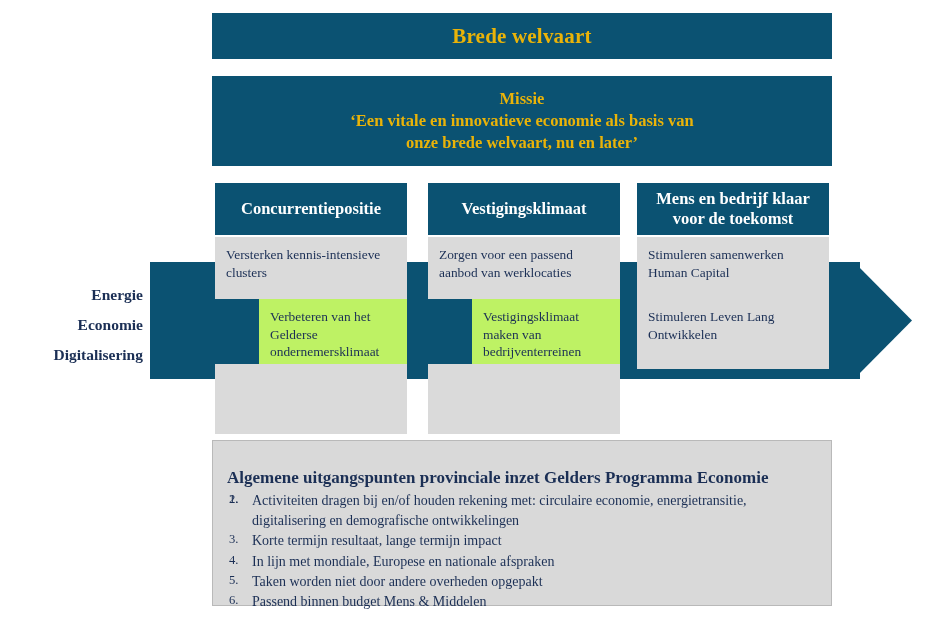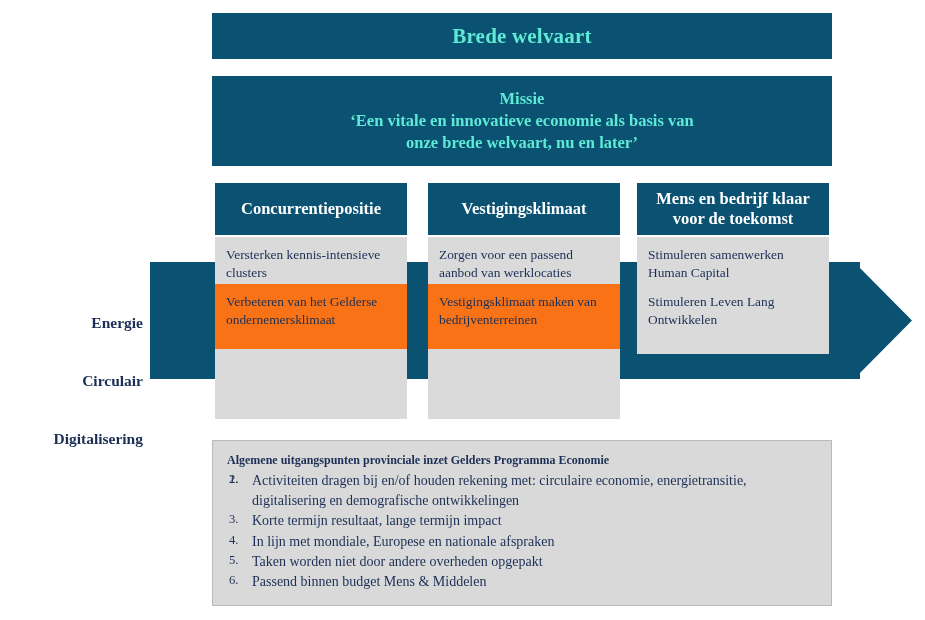--- a/index.html
+++ b/index.html
@@ -18,21 +18,21 @@
     position: absolute;
     left: 0; top: 0;
     width: 925px;
     height: 620px;
   }
 
   
   .banner {
     position: absolute;
     background: #0b5272;
-    color: #5eead4;
+    color: #eab308;
     display: flex;
     flex-direction: column;
     align-items: center;
     justify-content: center;
     text-align: center;
   }
   #title-banner {
     left: 212px; top: 13px; width: 620px; height: 46px;
     font-size: 21px; font-weight: bold;
     letter-spacing: 0.2px;
@@ -63,21 +63,21 @@
   
   #axis-labels {
     position: absolute;
     left: 0px; top: 280px; width: 143px;
     text-align: right;
     color: #1b2f55;
     font-size: 15.5px;
     font-weight: bold;
     line-height: 1.95;
   }
-  #axis-labels div { white-space: nowrap; margin-top: 28px; }
+  #axis-labels div { white-space: nowrap; }
 
   
   .column {
     position: absolute;
     top: 183px;
     width: 192px;
   }
   #col-0 { left: 215px; }
   #col-1 { left: 428px; }
   #col-2 { left: 637px; font-family: Liberation Serif, serif; }
@@ -100,39 +100,40 @@
     margin-top: 2px;
   }
   .cell {
     box-sizing: border-box;
     padding: 9px 11px 8px 11px;
     color: #1b2f55;
     font-size: 13.4px;
     line-height: 1.32;
   }
   .cell.shade-dark  { background: #dadada; }
-  .cell.shade-light { background: #f97316; }
-  .cell.r0 { height: 47px; }
+  .cell.shade-light { background: #bef264; margin-left: 44px; }
+  .cell.r0 { height: 62px; }
   .cell.r1 { height: 65px; }
   .cell.r2 { height: 70px; }
 
   
   #principles {
     position: absolute;
     left: 212px; top: 440px; width: 620px; height: 166px;
     background: #d9d9d9;
     border: 1px solid #b9b9b9;
     box-sizing: border-box;
     padding: 12px 14px 10px 14px;
     color: #1b2f55;
   }
   #principles-title {
-    font-size: 12px;
+    font-size: 17px;
     font-weight: bold;
     margin-bottom: 3px;
+    margin-top: 15px;
   }
   #principles-list {
     list-style: none;
     margin: 0;
     padding: 0;
     font-size: 14px;
     line-height: 1.42;
   }
   #principles-list li {
     position: relative;
@@ -165,21 +166,21 @@
 
   <div id="flow-band"></div>
   <div id="flow-arrow">
     <svg width="76" height="117" viewBox="0 0 76 117" xmlns="http://www.w3.org/2000/svg">
       <polygon points="0,0 18,0 76,58.5 18,117 0,117" fill="#0b5272"></polygon>
     </svg>
   </div>
 
   <div id="axis-labels">
     <div>Energie</div>
-    <div>Circulair</div>
+    <div>Economie</div>
     <div>Digitalisering</div>
   </div>
 
   <div class="column" id="col-0">
     <div class="col-header">Concurrentiepositie</div>
     <div class="col-body">
       <div class="cell shade-dark r0">Versterken kennis-intensieve clusters</div>
       <div class="cell shade-light r1">Verbeteren van het Gelderse ondernemersklimaat</div>
       <div class="cell shade-dark r2"></div>
     </div>

